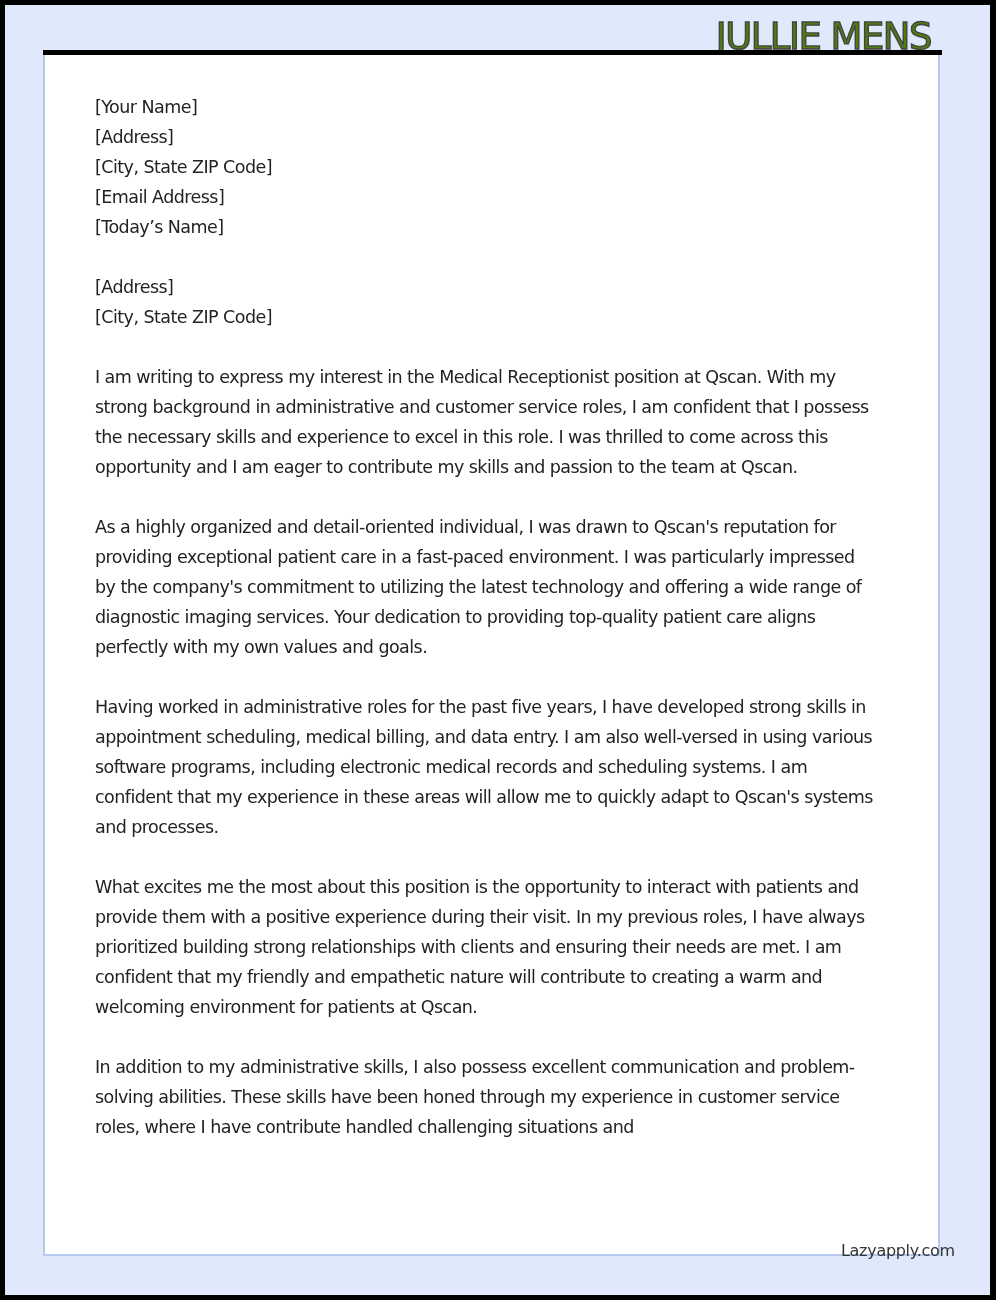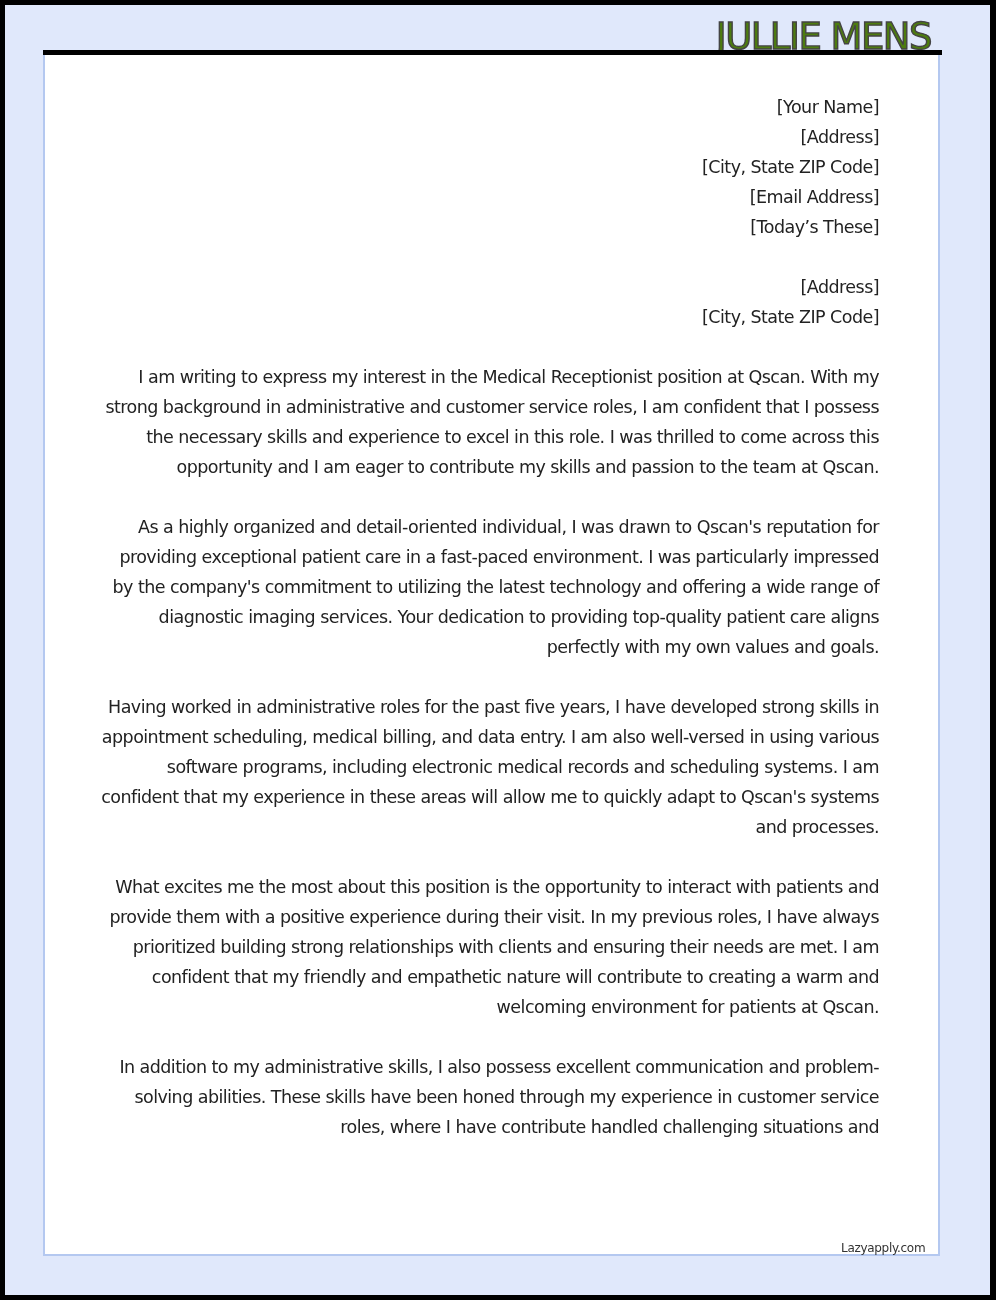--- a/index.html
+++ b/index.html
@@ -63,32 +63,31 @@
       width: 800px;
       font-family: "DejaVu Sans", sans-serif;
       font-size: 17.5px;
       letter-spacing: -0.55px;
       line-height: 30px;
       color: #222222;
       z-index: 2;
     }
     .letter p {
       margin: 0 16px 30px 0;
-      text-align: right;
     }
     .block-line {
       display: block;
       white-space: nowrap;
     }
     .watermark {
       position: absolute;
       left: 841px;
       top: 1241px;
       font-family: "DejaVu Sans", sans-serif;
-      font-size: 12px;
+      font-size: 16px;
       letter-spacing: -0.3px;
       color: #333333;
       z-index: 4;
       white-space: nowrap;
     }
   </style>
 </head>
 <body>
 
 <div class="frame">
@@ -97,21 +96,21 @@
 
 <div class="card"></div>
 <div class="card-topbar"></div>
 
 <div class="letter">
   <p>
     <span class="block-line">[Your Name]</span>
     <span class="block-line">[Address]</span>
     <span class="block-line">[City, State ZIP Code]</span>
     <span class="block-line">[Email Address]</span>
-    <span class="block-line">[Today’s These]</span>
+    <span class="block-line">[Today’s Name]</span>
   </p>
   <p>
     <span class="block-line">[Address]</span>
     <span class="block-line">[City, State ZIP Code]</span>
   </p>
   <p>I am writing to express my interest in the Medical Receptionist position at Qscan. With my strong background in administrative and customer service roles, I am confident that I possess the necessary skills and experience to excel in this role. I was thrilled to come across this opportunity and I am eager to contribute my skills and passion to the team at Qscan.</p>
   <p>As a highly organized and detail-oriented individual, I was drawn to Qscan's reputation for providing exceptional patient care in a fast-paced environment. I was particularly impressed by the company's commitment to utilizing the latest technology and offering a wide range of diagnostic imaging services. Your dedication to providing top-quality patient care aligns perfectly with my own values and goals.</p>
   <p>Having worked in administrative roles for the past five years, I have developed strong skills in appointment scheduling, medical billing, and data entry. I am also well-versed in using various software programs, including electronic medical records and scheduling systems. I am confident that my experience in these areas will allow me to quickly adapt to Qscan's systems and processes.</p>
   <p>What excites me the most about this position is the opportunity to interact with patients and provide them with a positive experience during their visit. In my previous roles, I have always prioritized building strong relationships with clients and ensuring their needs are met. I am confident that my friendly and empathetic nature will contribute to creating a warm and welcoming environment for patients at Qscan.</p>
   <p>In addition to my administrative skills, I also possess excellent communication and problem-solving abilities. These skills have been honed through my experience in customer service roles, where I have contribute handled challenging situations and</p>

